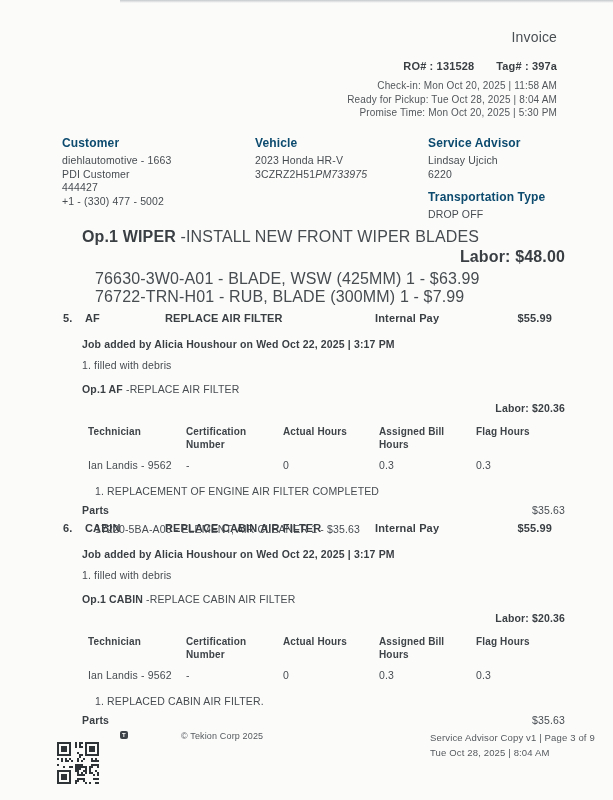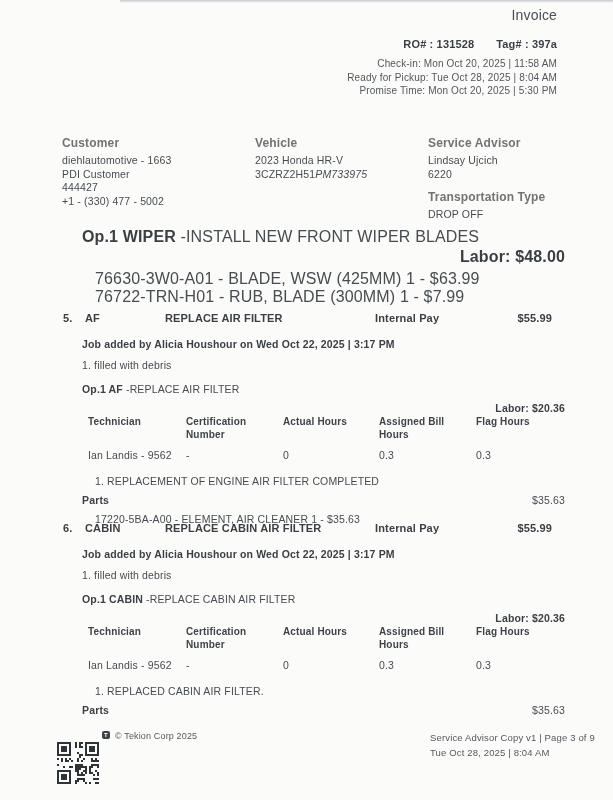--- a/index.html
+++ b/index.html
@@ -11,29 +11,29 @@
     font-family:"Liberation Sans", sans-serif;
     color:#474c51;
     overflow:hidden;
     letter-spacing:.15px;
   }
   .scan-edge {
     position:absolute; top:0; left:120px; right:0; height:3px;
     background:linear-gradient(to bottom, rgba(110,120,130,.38), rgba(110,120,130,0));
   }
   
-  .top-right { position:absolute; top:6px; right:56px; text-align:right; }
+  .top-right { position:absolute; top:28px; right:56px; text-align:right; }
   .inv-label { font-size:14px; line-height:18px; color:#4a4f54; }
   .inv-amount { font-size:20px; font-weight:700; line-height:26px; color:#3a3f44; margin-top:1px; }
   .ro-line { margin-top:14px; font-size:11px; font-weight:700; color:#3a3f44; }
   .ro-line .tag { margin-left:22px; }
   .check-lines { margin-top:7px; font-size:10px; line-height:13.5px; color:#53575b; }
   
   .info { position:absolute; left:62px; top:136px; right:40px; display:flex; }
-  .col-heading { font-size:12px; font-weight:700; color:#737373; line-height:15px; margin-bottom:3px; }
+  .col-heading { font-size:12px; font-weight:700; color:#0c4a6e; line-height:15px; margin-bottom:3px; }
   .info-line { font-size:10.5px; line-height:13.5px; }
   .col-customer { width:193px; }
   .col-vehicle  { width:173px; }
   .col-advisor  { flex:1; }
   .transport { margin-top:9px; }
   .vin-italic { font-style:italic; }
   
   .wiper { position:absolute; left:82px; right:48px; top:230px; font-size:16px; }
   .op-line { line-height:14px; }
   .op-bold { font-weight:700; color:#3a3f44; }
@@ -48,34 +48,34 @@
     display:grid; grid-template-columns:22px 80px 210px 1fr auto;
     padding-right:13px;
     font-size:11px; font-weight:700; color:#3a3f44; line-height:14px;
   }
   .job-row .pay { font-weight:600; }
   .job-body { margin-left:19px; }
   .added-line { margin-top:12px; font-weight:700; color:#3a3f44; line-height:14px; }
   .concern-line { margin-top:7px; line-height:14px; }
   .job-op { margin-top:10px; line-height:14px; }
   .job-labor { margin-top:5px; }
-  .tech-table { margin-left:6px; }
+  .tech-table { margin-left:6px; margin-top:10px; }
   .tech-head, .tech-row {
     display:grid; grid-template-columns:98px 97px 96px 97px auto;
     line-height:13px;
   }
   .tech-head { font-size:10px; font-weight:600; color:#3f4449; }
   .tech-row { margin-top:8px; font-size:10.5px; }
   .story-line { margin-top:12px; margin-left:13px; line-height:14px; }
   .parts-row { margin-top:5px; display:flex; justify-content:space-between; line-height:14px; }
   .parts-label { font-weight:700; color:#3a3f44; }
   .part-line { margin-top:5px; margin-left:13px; line-height:14px; }
   
   .qr { position:absolute; left:57px; top:741px; width:42px; height:44px; }
-  .copy-left { position:absolute; left:102px; top:731px; display:flex; align-items:flex-start; font-size:9px; color:#55595d; }
+  .copy-left { position:absolute; left:120px; top:731px; display:flex; align-items:flex-start; font-size:9px; color:#55595d;gap:48px; }
   .tekion-logo {
     width:8px; height:8px; background:#3c4247; border-radius:2px;
     color:#fff; font-size:6px; font-weight:700; line-height:8px; text-align:center;
     display:inline-block; margin-right:5px;
   }
   .footer-right { position:absolute; left:430px; top:730px; font-size:9.5px; line-height:15px; color:#55595d; }
 </style>
 </head>
 <body>
 

